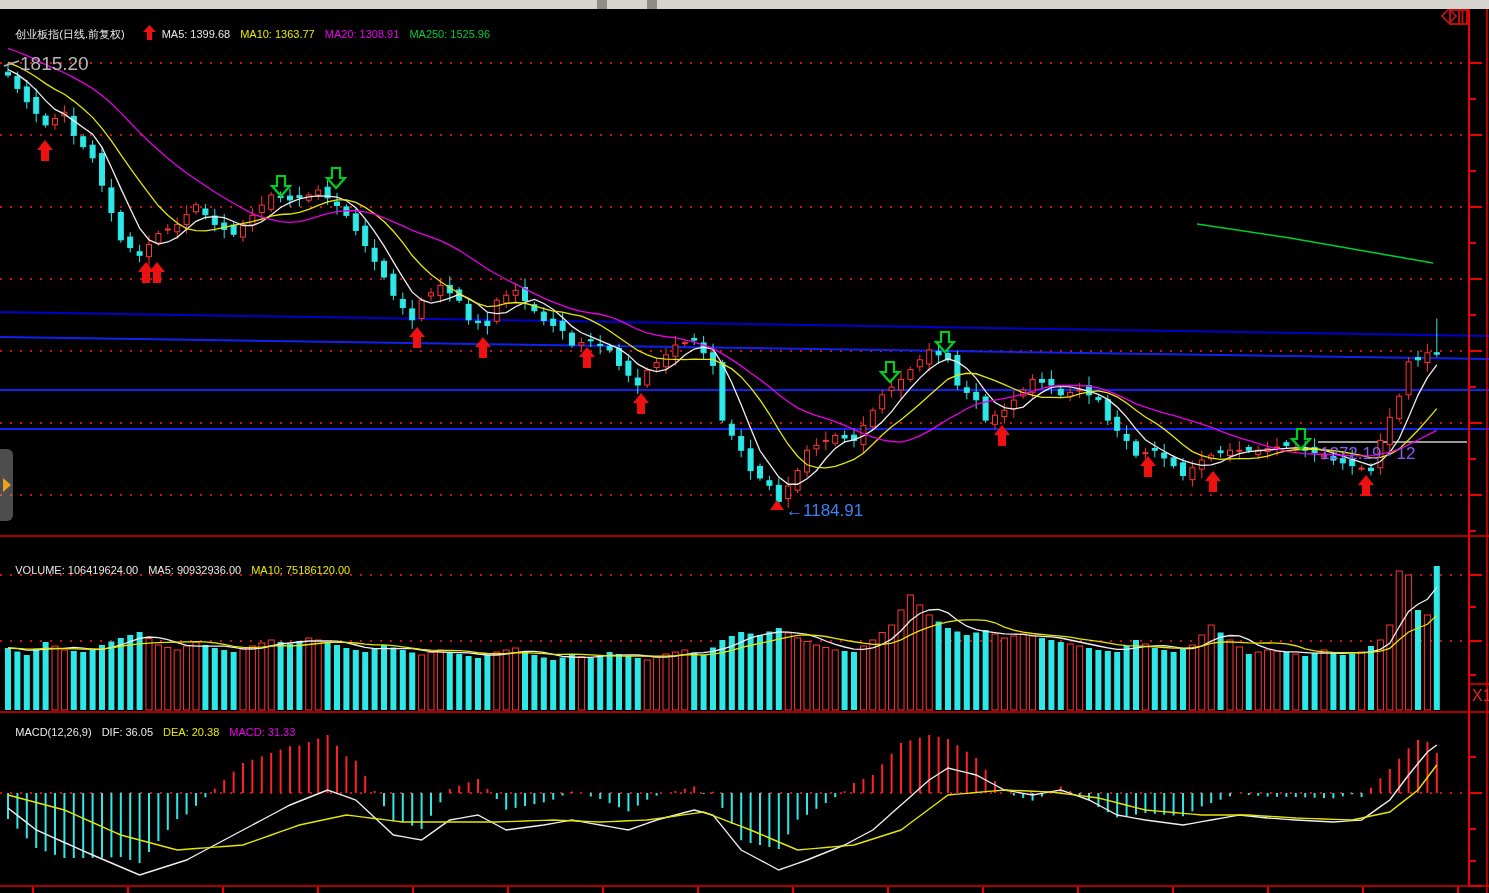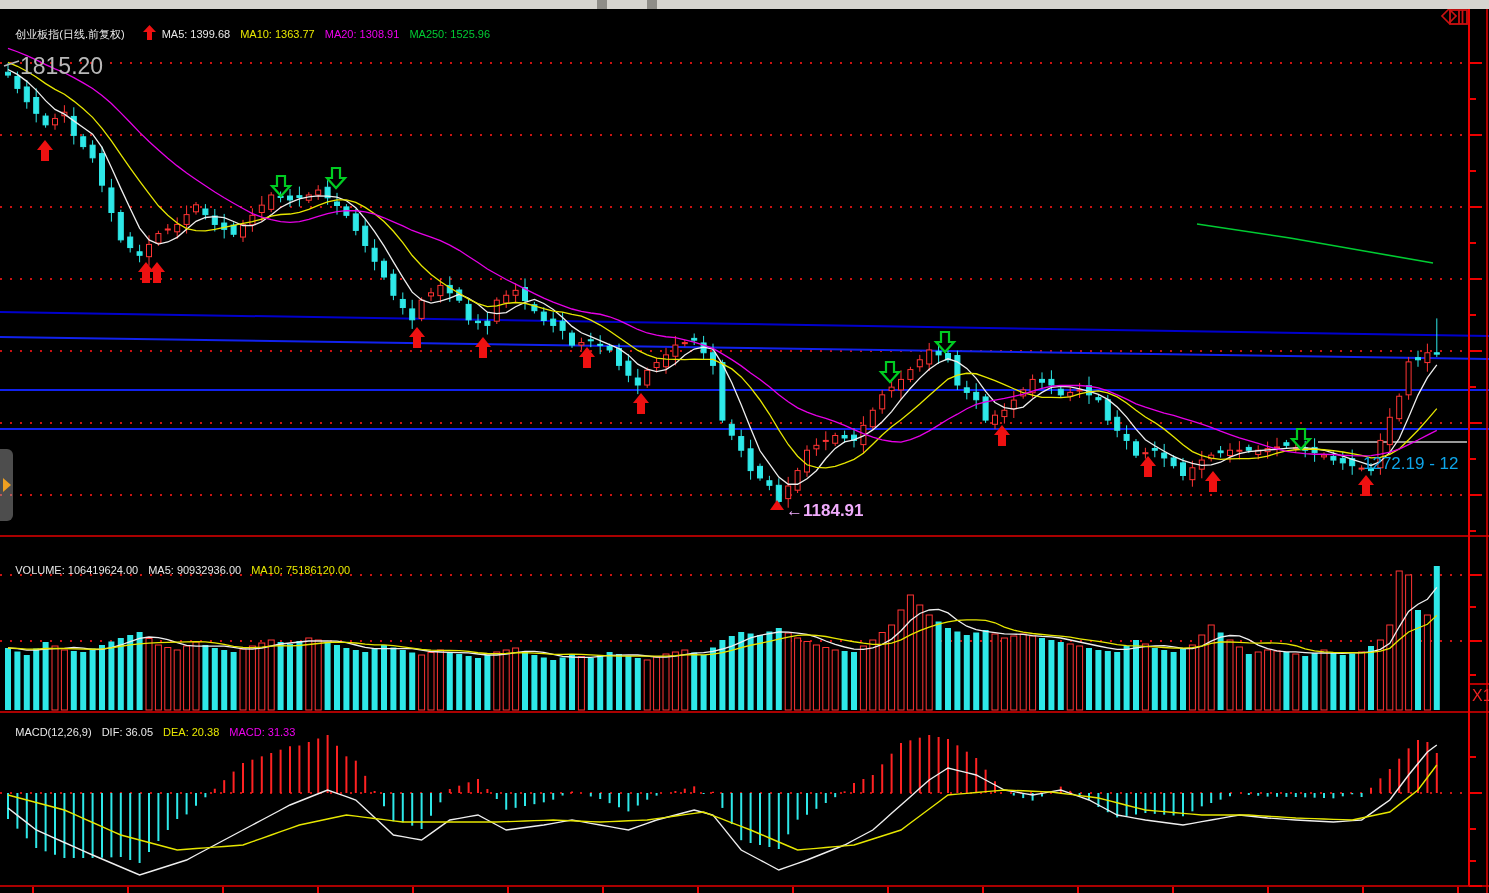--- a/index.html
+++ b/index.html
@@ -8,23 +8,23 @@
   #titlebar{position:absolute;left:0;top:0;width:1489px;height:9px;background:#d6d4cf;}
   .tb-notch{position:absolute;top:0;height:9px;width:10px;background:#8f8d88;}
   #chart-svg{position:absolute;left:0;top:0;}
   .hdr{position:absolute;font-size:11px;white-space:pre;letter-spacing:0px;}
   .hdr span{margin-right:10px;}
   .c-white{color:#e8e8e8}.c-yellow{color:#e8e800}.c-magenta{color:#ee00ee}
   .c-green{color:#00cc33}
   #main-header{left:3px;top:13px;}
   #vol-header{left:3px;top:552px;}
   #macd-header{left:3px;top:714px;text-decoration:underline;}
-  #hi-label{position:absolute;left:20px;top:53px;font-size:23px;color:#b8b8b8;text-align:right;}
-  #lo-label{position:absolute;left:786px;top:501px;font-size:17px;color:#f0abfc;font-weight:bold;}
-  #range-tip{position:absolute;left:1363px;top:444px;font-size:17px;color:#0ea5e9;white-space:nowrap;margin-top:10px;}
+  #hi-label{position:absolute;left:20px;top:53px;font-size:19px;color:#b8b8b8;text-align:right;}
+  #lo-label{position:absolute;left:786px;top:501px;font-size:17px;color:#3b82f6;}
+  #range-tip{position:absolute;left:1320px;top:444px;font-size:17px;color:#8b5cf6;white-space:nowrap;}
   #x1-label{position:absolute;left:1472px;top:687px;font-size:16px;color:#ee2222;}
   #icon-row{position:absolute;right:18px;top:9px;}
   #side-tab{position:absolute;left:0;top:449px;width:13px;height:72px;
      background:rgba(170,170,170,.45);border-radius:0 6px 6px 0;cursor:pointer;}
   #side-tab .tri{position:absolute;left:3px;top:29px;width:0;height:0;
      border-left:8px solid #f0a020;border-top:7px solid transparent;border-bottom:7px solid transparent;}
   .arrow-ic{display:inline-block;vertical-align:-2px;margin:0 6px 0 8px;}
 </style>
 </head>
 <body>

